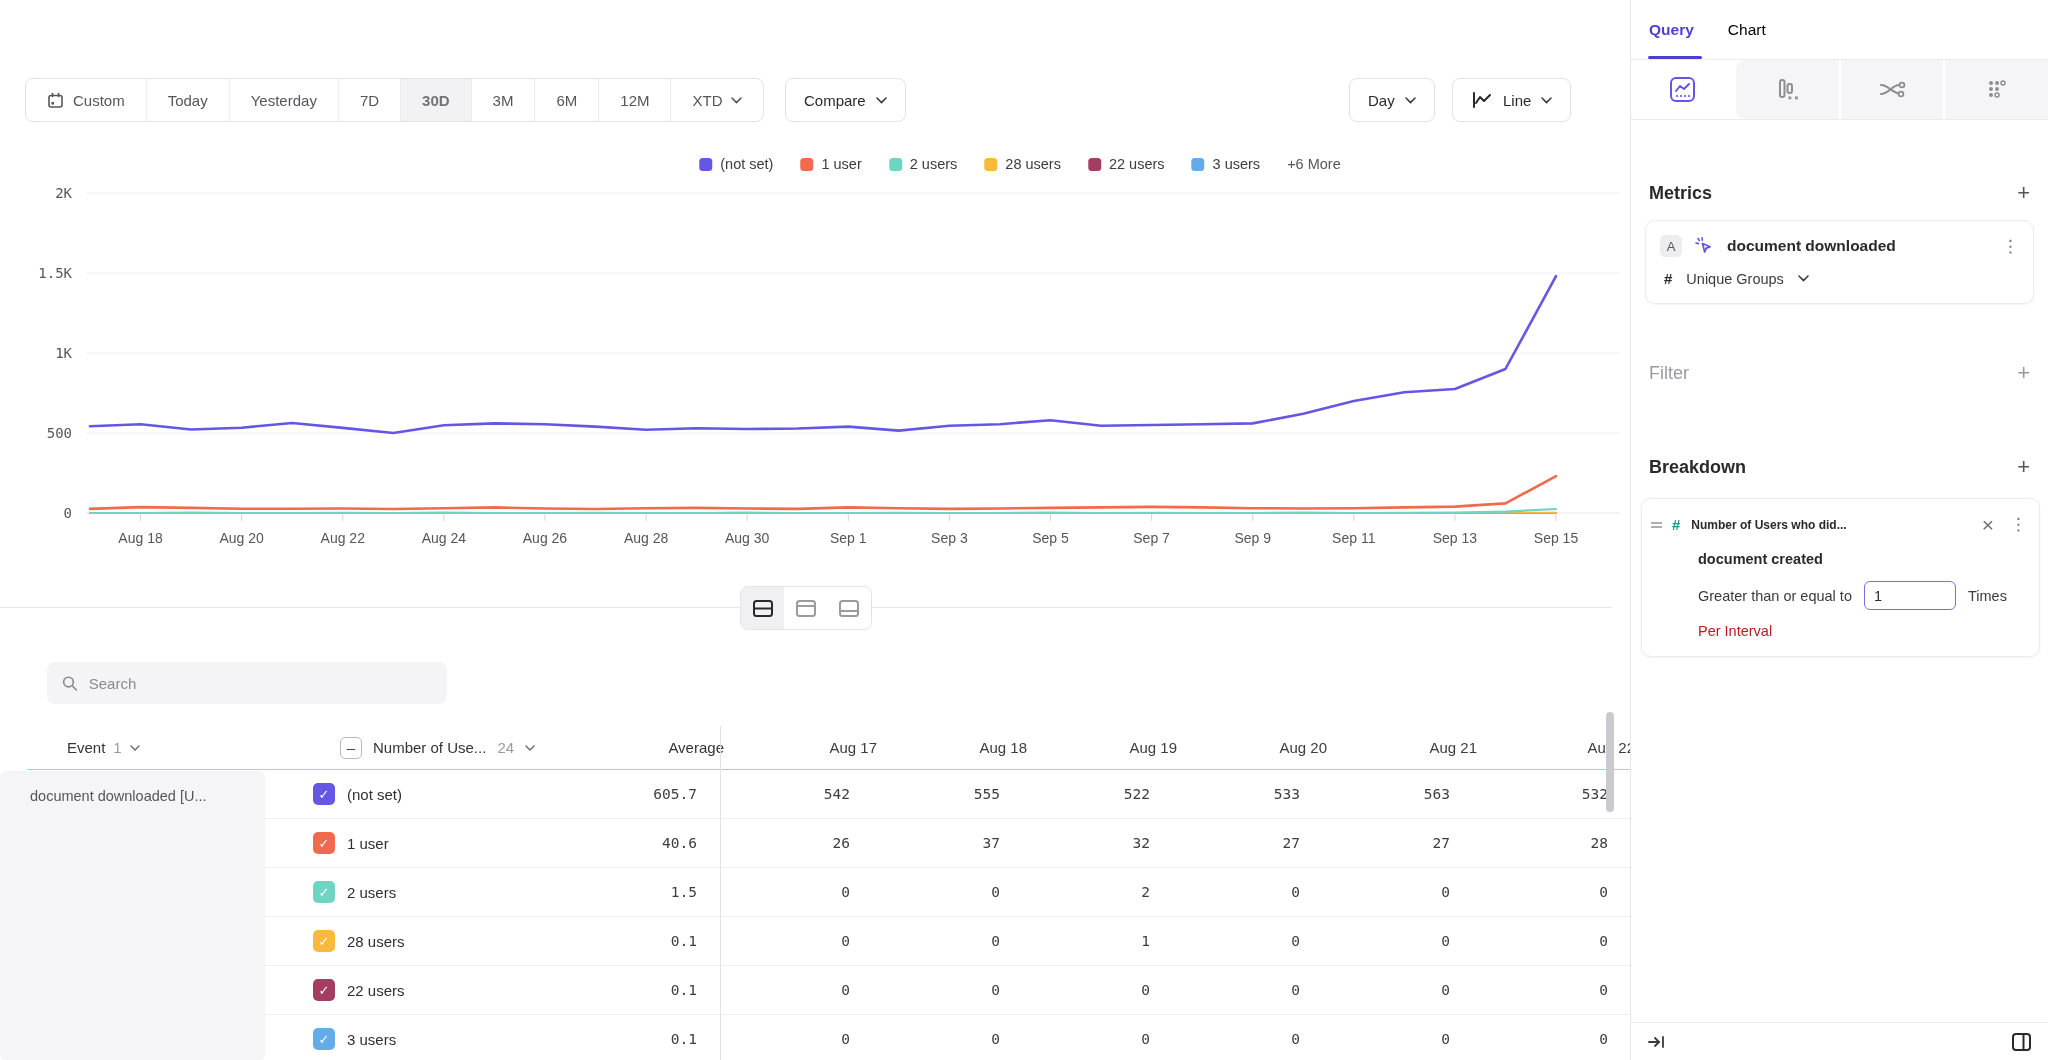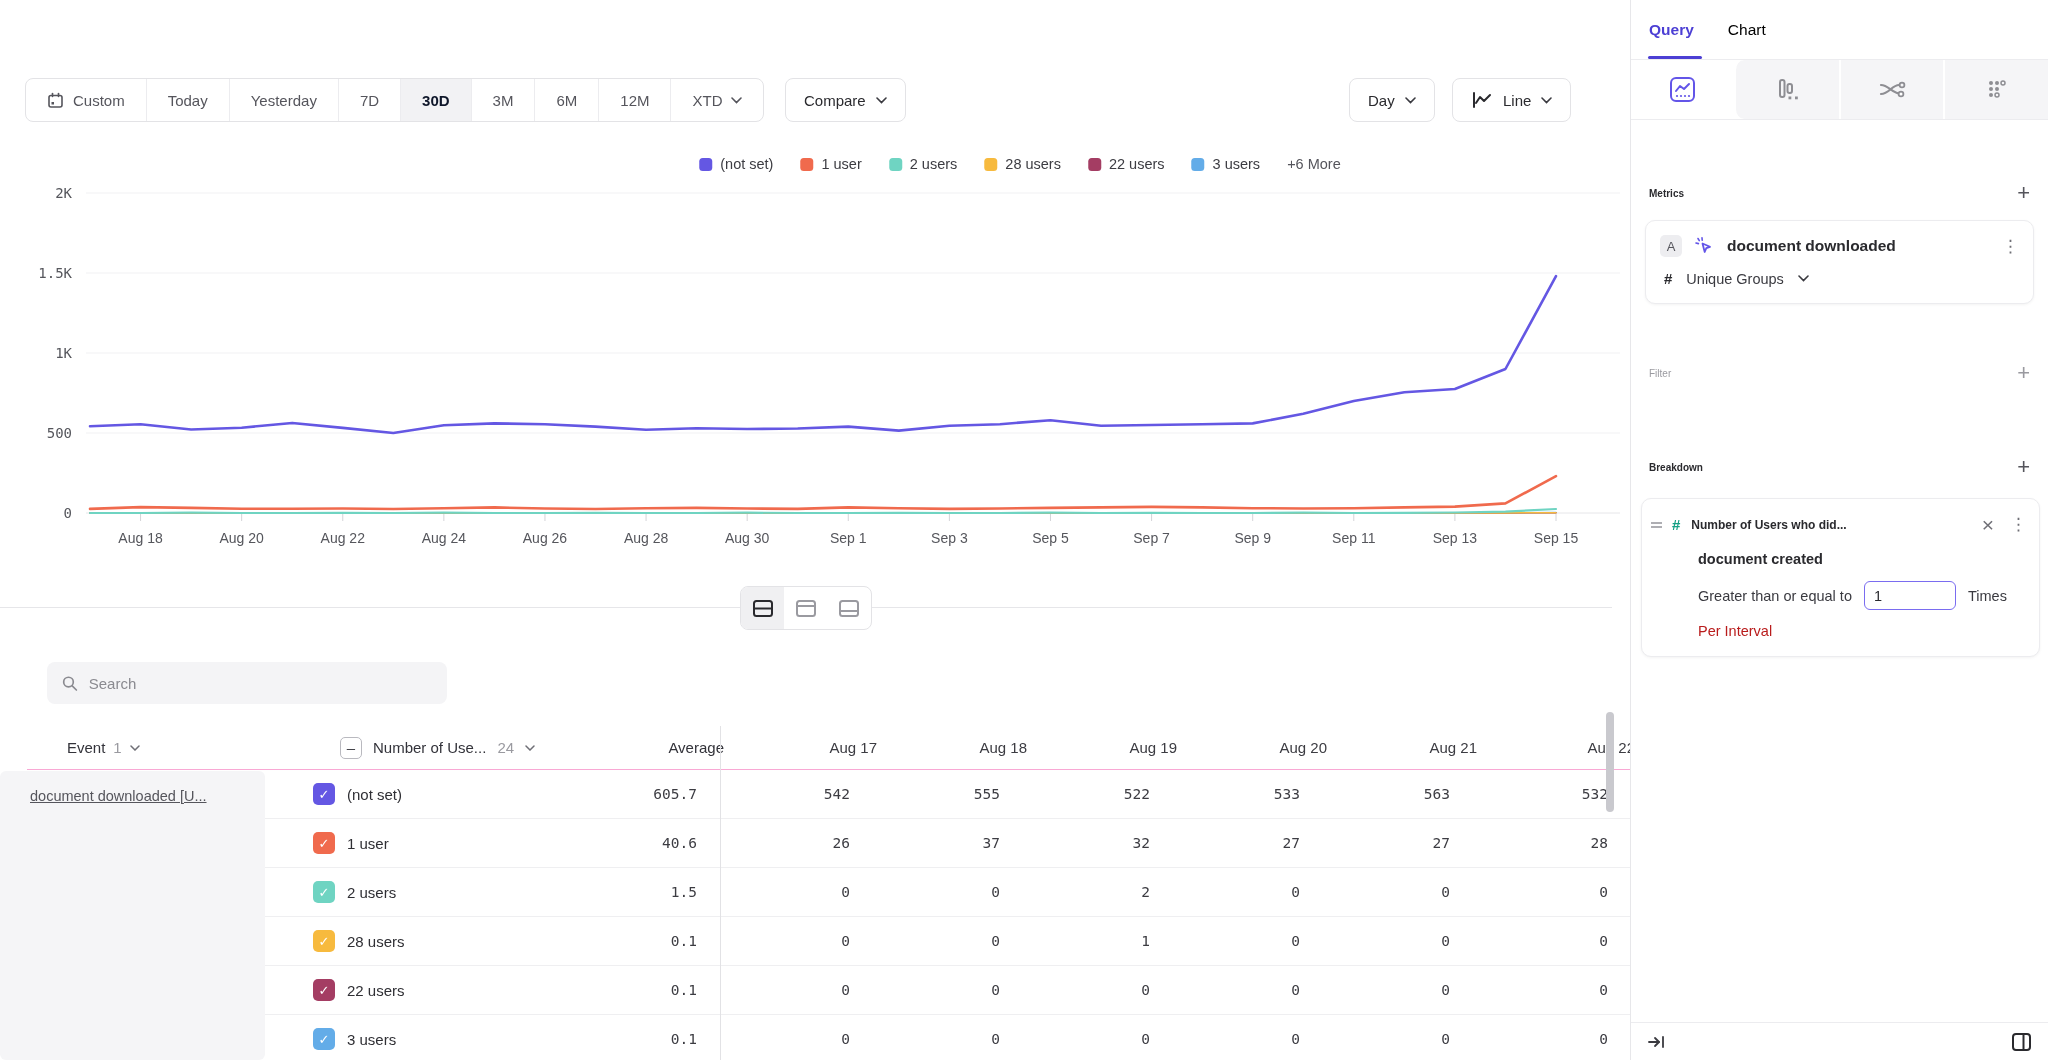--- a/index.html
+++ b/index.html
@@ -8,21 +8,21 @@
   .stage { position:relative; width:2048px; height:1060px; }
 
   
   .main { position:absolute; left:0; top:0; width:1630px; height:1060px; }
 
   .range-group { position:absolute; left:25px; top:78px; height:44px; display:flex;
     border:1px solid #e3e3e6; border-radius:8px; background:#fff; overflow:hidden;justify-content:flex-end; }
   .range-btn { padding:0 21px; display:flex; align-items:center; gap:9px; font-size:15px;
     color:#55555c; border-right:1px solid #ececef; cursor:pointer; white-space:nowrap; }
   .range-btn:last-child { border-right:none; }
-  .range-btn.active { background:#f2f2f4; color:#0f172a; font-weight:bold; }
+  .range-btn.active { background:#f2f2f4; color:#737373; font-weight:bold; }
 
   .pill-btn { position:absolute; top:78px; height:44px; display:flex; align-items:center; gap:10px;
     border:1px solid #e3e3e6; border-radius:8px; background:#fff; padding:0 18px; font-size:15px;
     color:#2a2a2e; cursor:pointer; }
   .compare-btn { left:785px; }
   .day-btn { left:1349px; }
   .line-btn { left:1452px; }
 
   .legend { position:absolute; top:156px; left:1020px; transform:translateX(-50%);
     display:flex; gap:27px; align-items:center; font-size:14.5px; color:#3c3c42; white-space:nowrap; }
@@ -54,21 +54,21 @@
   .hc-series { padding-left:48px; display:flex; align-items:center; gap:11px; }
   .count { color:#9a9aa0; }
   .hc-avg { text-align:right; padding-right:23px; }
   .date-head { text-align:right; padding-right:20px; color:#3c3c42; }
   .date-head:last-child { padding-right:12px; }
   .cbx-ind { width:22px; height:22px; border:1.5px solid #b9b9bf; border-radius:5px; background:#fff;
     display:flex; align-items:center; justify-content:center; color:#44444a; font-size:15px; line-height:1; }
 
   .t-bodywrap { position:relative; height:290px; overflow:hidden; }
   .event-cell { position:absolute; left:0; top:1px; width:265px; height:289px; background:#f5f5f7;
-    border-radius:6px; padding:17px 18px 0 30px; font-size:14.5px; color:#55555c; white-space:nowrap; overflow:hidden;text-decoration:underline; }
+    border-radius:6px; padding:17px 18px 0 30px; font-size:14.5px; color:#55555c; white-space:nowrap; overflow:hidden; }
   .t-row { display:grid; grid-template-columns:320px 135px repeat(6,150px); margin-left:265px; height:49px;
     align-items:center; border-bottom:1px solid #efeff1; }
   .series-cell { padding-left:48px; display:flex; align-items:center; gap:12px; }
   .cbx { width:22px; height:22px; border-radius:5px; display:flex; align-items:center; justify-content:center;
     color:#fff; font-size:13px; }
   .row-label { color:#2f2f34; }
   .mono { font-family:"DejaVu Sans Mono", monospace; font-size:14.5px; color:#3c3c42; }
   .avg-cell { text-align:right; padding-right:23px; }
   .val-cell { text-align:right; padding-right:20px; }
   .val-cell:last-child { padding-right:12px; }
@@ -87,21 +87,21 @@
   .ct-cell { flex:1; display:flex; align-items:center; justify-content:center; cursor:pointer; }
   .ct-cell.inactive { background:#f5f5f7; border-left:2px solid #fff; }
   .ct-cell.first-inactive { border-top-left-radius:10px; border-bottom-left-radius:10px; }
 
   .scope { margin:48px 16px 0; height:46px; background:#f1f1f3; border-radius:10px; display:flex; padding:3px; }
   .scope-opt { flex:1; display:flex; align-items:center; justify-content:center; gap:10px; font-size:15px;
     color:#4a4a50; border-radius:8px; cursor:pointer; }
   .scope-opt.active { background:#fff; border:1px solid #e3e3e6; box-shadow:0 1px 2px rgba(0,0,0,.06); color:#1f1f24; }
 
   .p-section { display:flex; justify-content:space-between; align-items:center; padding:0 18px; }
-  .p-section .title { font-weight:bold; font-size:10px; }
+  .p-section .title { font-weight:bold; font-size:18px; }
   .p-section .title.muted { font-weight:normal; color:#9a9aa0; }
   .plus { font-size:22px; font-weight:300; color:#55555c; line-height:1; cursor:pointer; }
   .plus.muted { color:#9a9aa0; }
   .m-sec { margin-top:62px; }
   .f-sec { margin-top:58px; }
   .b-sec { margin-top:72px; }
 
   .metric-card { margin:16px 14px 0; border:1px solid #ececef; border-radius:10px;
     box-shadow:0 1px 3px rgba(0,0,0,.05); padding:14px 14px 16px; background:#fff; }
   .mc-row1 { display:flex; align-items:center; gap:12px; }

